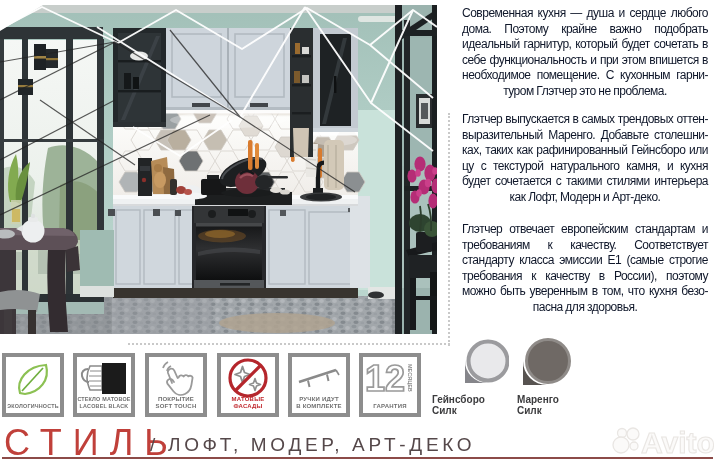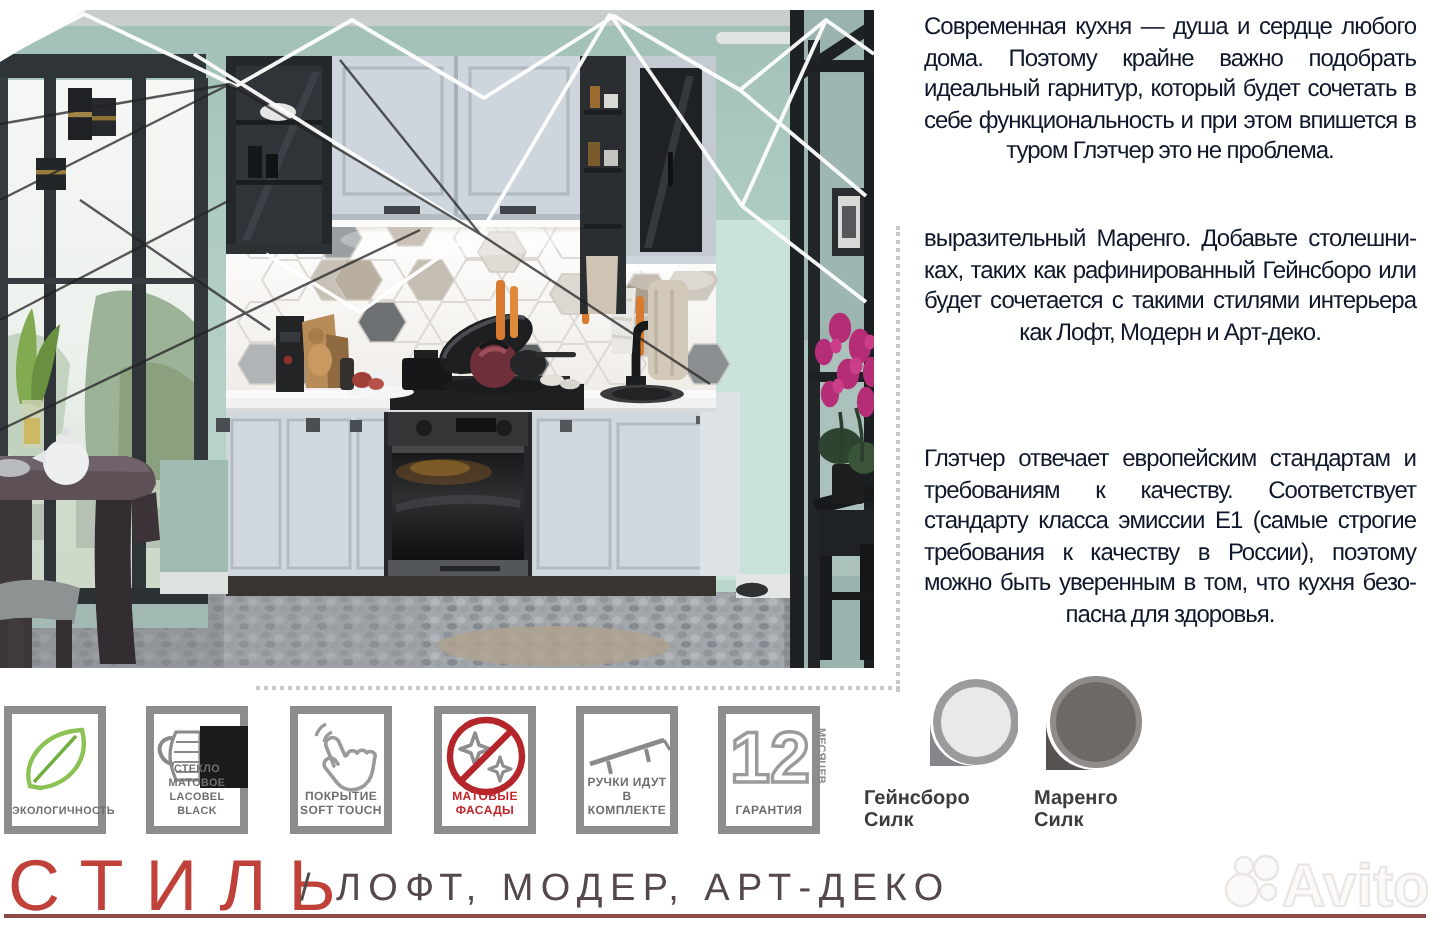--- a/index.html
+++ b/index.html
@@ -1,18 +1,18 @@
 <!DOCTYPE html>
 <html><head>
 <meta charset="utf-8">
 <style>
   html,body{margin:0;padding:0;}
   body{width:720px;height:466px;background:#ffffff;font-family:"Liberation Sans",sans-serif;position:relative;overflow:hidden;}
   .abs{position:absolute;}
-  .badge{position:absolute;top:353px;width:51px;height:64px;border:4px solid #8d8d8d;background:#fff;box-sizing:border-box;text-align:center;}
+  .badge{position:absolute;top:353px;width:62px;height:64px;border:4px solid #8d8d8d;background:#fff;box-sizing:border-box;text-align:center;}
   .btxt{position:absolute;left:0;right:0;bottom:3px;font-size:6px;font-weight:bold;color:#6f6f6f;line-height:7px;letter-spacing:0.2px;}
   .col{position:absolute;left:462px;width:246px;color:#0f172a;font-size:12px;letter-spacing:-0.5px;word-spacing:-0.2px;line-height:15.54px;}
   .jl{text-align:justify;text-align-last:justify;white-space:nowrap;}
   .ll{text-align:center;}
 </style>
 </head>
 <body>
 
 <div class="abs" style="left:0;top:5px;width:437px;height:329px;overflow:hidden;">
 <svg width="437" height="329" viewBox="0 5 437 329" xmlns="http://www.w3.org/2000/svg">
@@ -364,26 +364,29 @@
 
 <div class="abs" style="left:448px;top:113px;width:0;height:233px;border-left:2px dotted #c9c9c9;"></div>
 
 <div class="abs" style="left:128px;top:343px;width:322px;height:0;border-top:2px dotted #c9c9c9;"></div>
 
 <div class="col" style="top:6px;">
 <div class="jl">Современная кухня — душа и сердце любого</div>
 <div class="jl">дома. Поэтому крайне важно подобрать</div>
 <div class="jl">идеальный гарнитур, который будет сочетать в</div>
 <div class="jl">себе функциональность и при этом впишется в</div>
+<div class="jl">необходимое помещение. С кухонным гарни-</div>
 <div class="ll">туром Глэтчер это не проблема.</div>
 </div>
 
 <div class="col" style="top:112px;">
+<div class="jl">Глэтчер выпускается в самых трендовых оттен-</div>
 <div class="jl">выразительный Маренго. Добавьте столешни-</div>
 <div class="jl">ках, таких как рафинированный Гейнсборо или</div>
+<div class="jl">цу с текстурой натурального камня, и кухня</div>
 <div class="jl">будет сочетается с такими стилями интерьера</div>
 <div class="ll">как Лофт, Модерн и Арт-деко.</div>
 </div>
 
 <div class="col" style="top:222px;">
 <div class="jl">Глэтчер отвечает европейским стандартам и</div>
 <div class="jl">требованиям к качеству. Соответствует</div>
 <div class="jl">стандарту класса эмиссии Е1 (самые строгие</div>
 <div class="jl">требования к качеству в России), поэтому</div>
 <div class="jl">можно быть уверенным в том, что кухня безо-</div>

